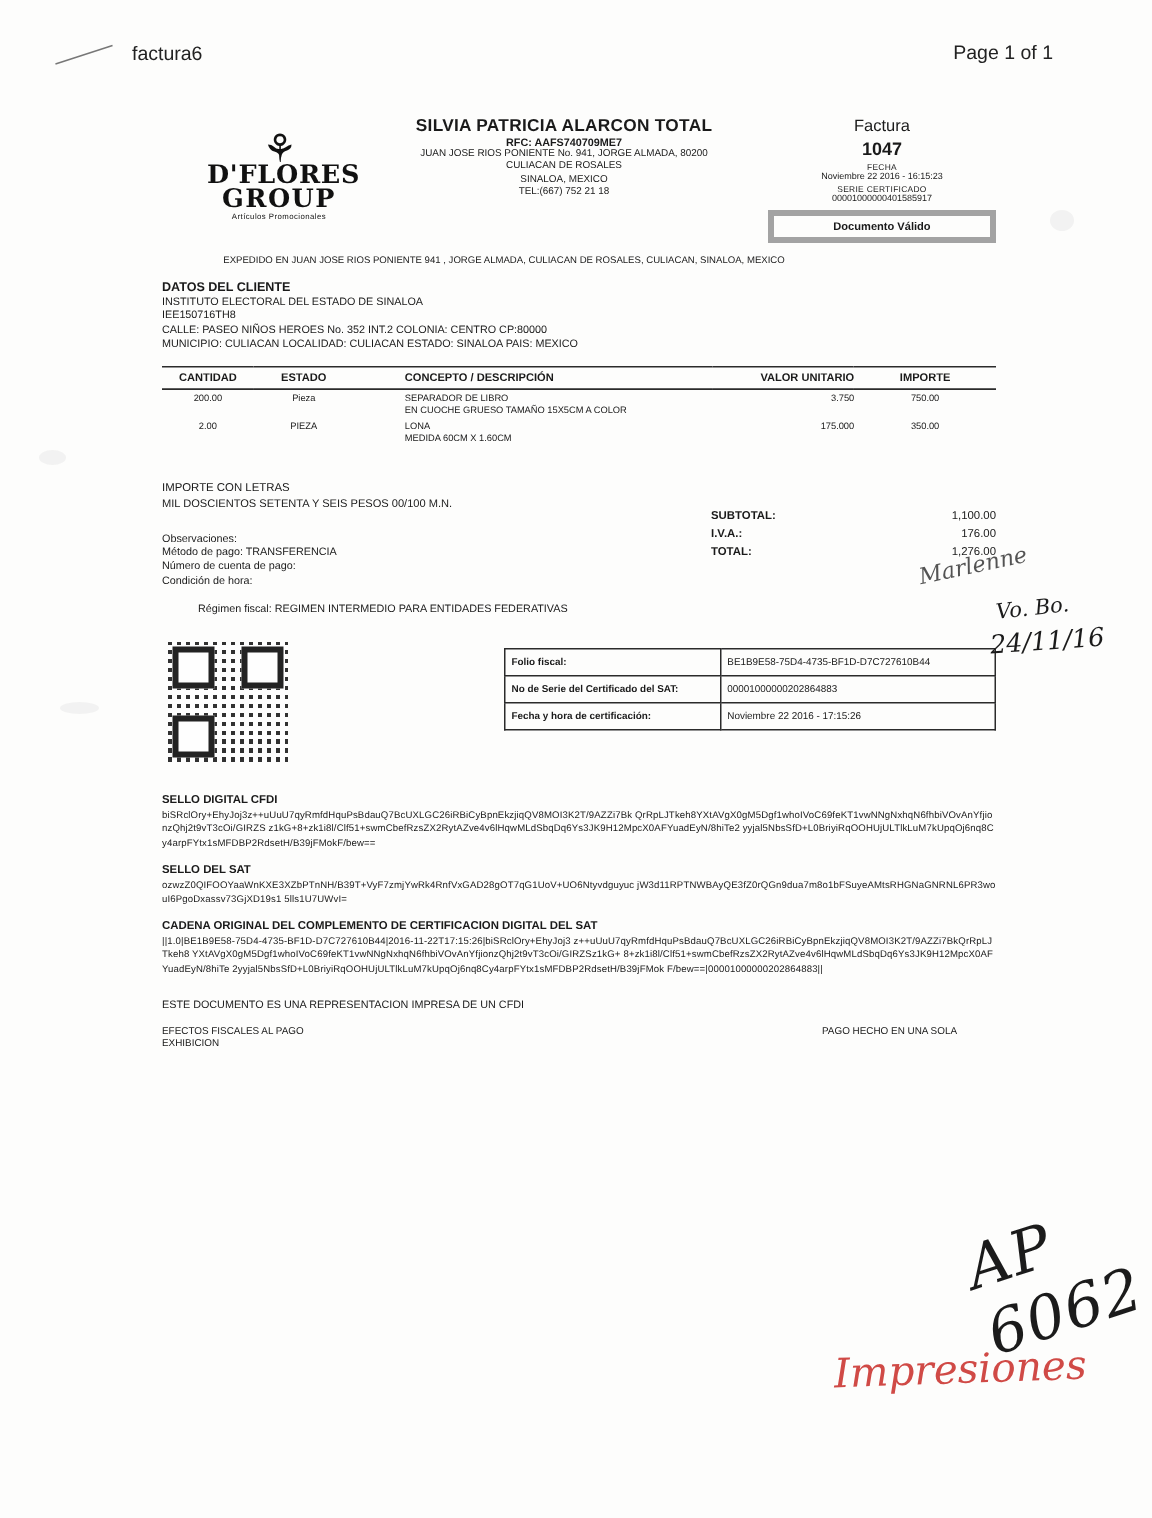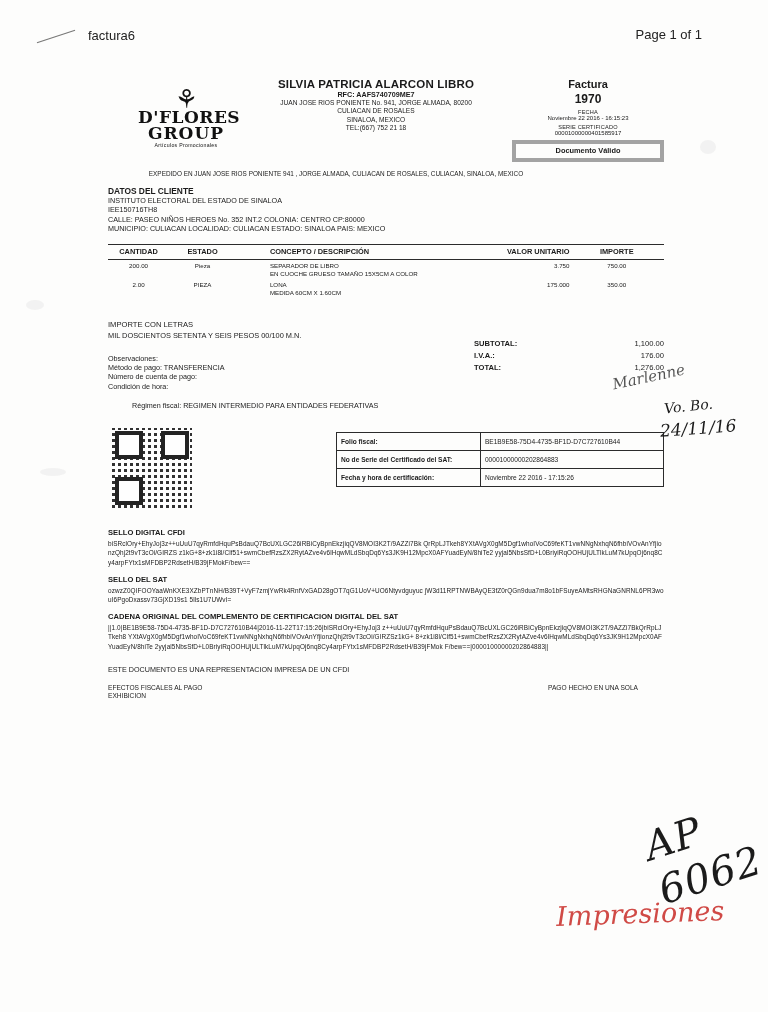--- a/index.html
+++ b/index.html
@@ -121,21 +121,21 @@
 
   .fact-box {
     position: absolute;
     right: 0;
     top: 2px;
     width: 152px;
     text-align: center;
   }
   .fact-title {
     font-size: 11px;
-    font-weight: bold;
+    font-weight: normal;
   }
   .fact-num {
     font-size: 12px;
     font-weight: bold;
     margin-top: 2px;
   }
   .fact-lbl {
     font-size: 5.6px;
     margin-top: 3px;
     letter-spacing: .2px;
@@ -379,31 +379,31 @@
     <div class="top-row">
 
       <div class="logo">
         <div class="logo-mark">⚘</div>
         <div class="logo-name">D'FLORES</div>
         <div class="logo-name2">GROUP</div>
         <div class="logo-sub">Artículos Promocionales</div>
       </div>
 
       <div class="issuer">
-        <div class="issuer-name">SILVIA PATRICIA ALARCON LIBRO</div>
+        <div class="issuer-name">SILVIA PATRICIA ALARCON TOTAL</div>
         <div class="issuer-rfc">RFC: AAFS740709ME7</div>
         <div class="issuer-line">JUAN JOSE RIOS PONIENTE No. 941, JORGE ALMADA, 80200</div>
         <div class="issuer-line">CULIACAN DE ROSALES</div>
         <div class="issuer-line">SINALOA, MEXICO</div>
         <div class="issuer-line">TEL:(667) 752 21 18</div>
       </div>
 
       <div class="fact-box">
         <div class="fact-title">Factura</div>
-        <div class="fact-num">1970</div>
+        <div class="fact-num">1047</div>
         <div class="fact-lbl">FECHA</div>
         <div class="fact-val">Noviembre 22 2016 - 16:15:23</div>
         <div class="fact-lbl">SERIE CERTIFICADO</div>
         <div class="fact-val">00001000000401585917</div>
         <div class="fact-valid">Documento Válido</div>
       </div>
     </div>
 
     <div class="expedido">EXPEDIDO EN JUAN JOSE RIOS PONIENTE 941 , JORGE ALMADA, CULIACAN DE ROSALES, CULIACAN, SINALOA, MEXICO</div>
 

